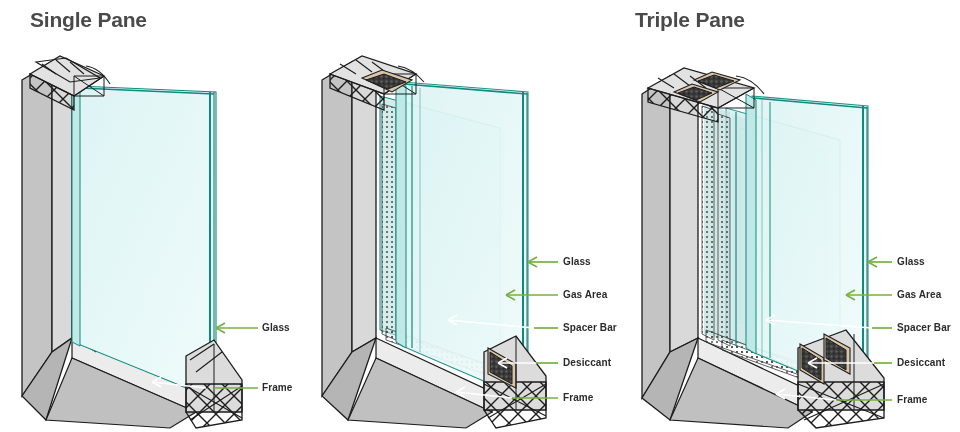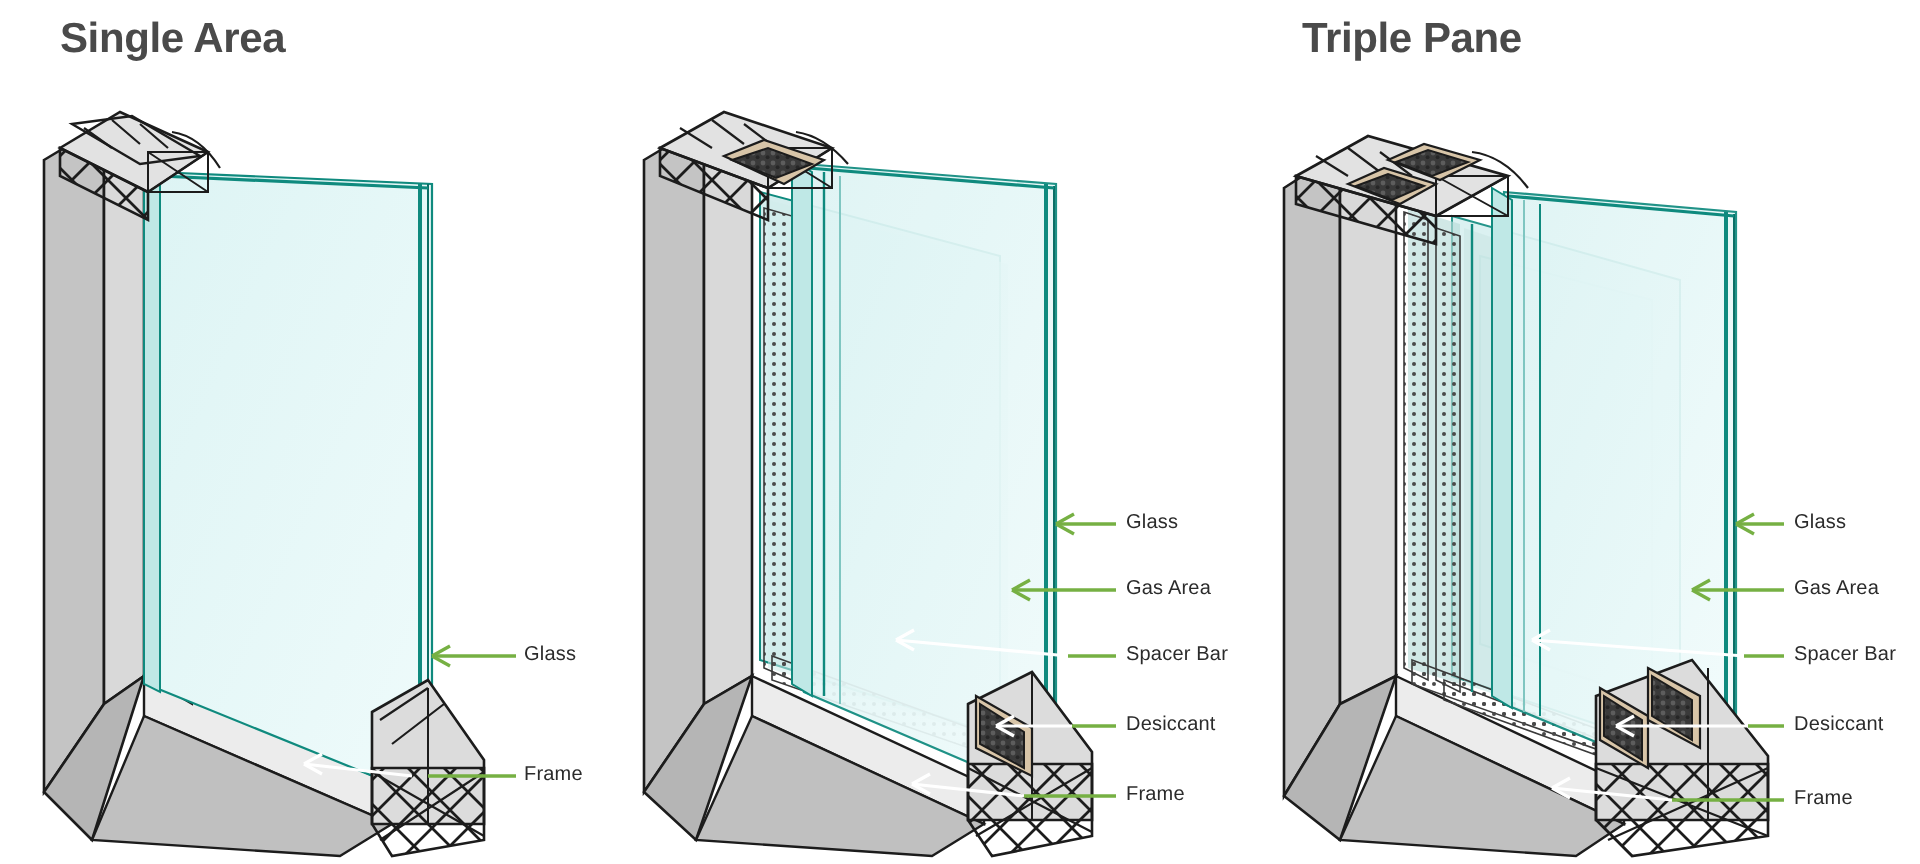--- a/index.html
+++ b/index.html
@@ -13,36 +13,36 @@
   #panel-double{left:320px;width:320px;}
   #panel-triple{left:640px;width:320px;}
 
   .panel-title{
     position:absolute;top:8px;
     font-size:21px;font-weight:bold;color:#4a4a4a;
     letter-spacing:-0.2px;white-space:nowrap;
   }
   #panel-single .panel-title{left:30px;}
   #panel-double .panel-title{left:10px;}
-  #panel-triple .panel-title{left:-5px;margin-left:16px;}
+  #panel-triple .panel-title{left:-5px;}
 
   .diagram{position:absolute;left:0;top:0;width:320px;height:432px;}
   .diagram svg{display:block;}
 
   .label-text{
     position:absolute;
-    font-size:10px;font-weight:normal;color:#2b2b2b;
+    font-size:10px;font-weight:bold;color:#2b2b2b;
     white-space:nowrap;letter-spacing:0.1px;
   }
 </style>
 </head>
 <body>
 
 <div class="panel" id="panel-single">
-  <div class="panel-title">Single Area</div>
+  <div class="panel-title">Single Pane</div>
 
   <div class="diagram">
   <svg width="320" height="432" viewBox="0 0 320 432" xmlns="http://www.w3.org/2000/svg">
     <defs>
       <linearGradient id="frmG1" x1="0" y1="0" x2="1" y2="0">
         <stop offset="0" stop-color="#b9b9b9"></stop>
             <stop offset="0.5" stop-color="#d6d6d6"></stop>
             <stop offset="1" stop-color="#bdbdbd"></stop>
       </linearGradient>
       <linearGradient id="glsG1" x1="0" y1="0" x2="1" y2="1">

